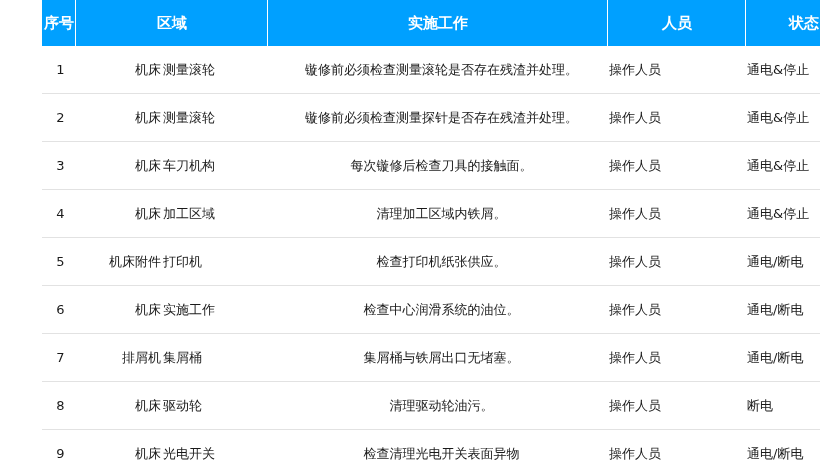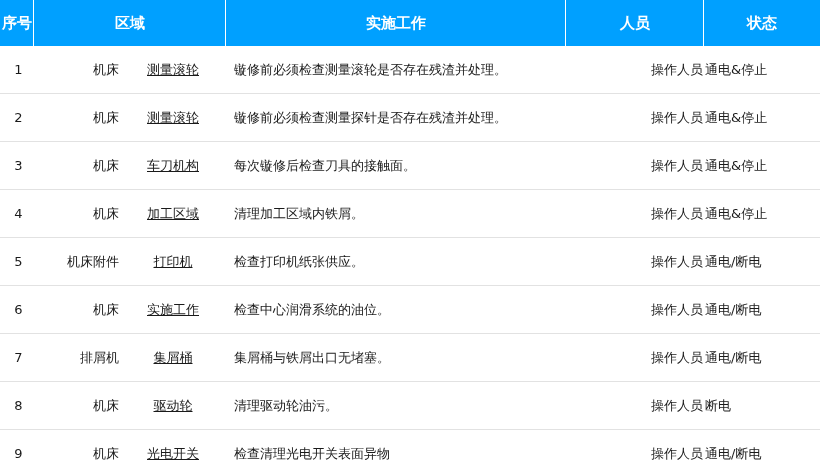--- a/index.html
+++ b/index.html
@@ -10,20 +10,21 @@
     width: 820px;
     height: 461px;
     background: #ffffff;
     font-family: "DejaVu Sans", "Liberation Sans", sans-serif;
     overflow: hidden;
   }
   #table-wrap {
     width: 820px;
     height: 461px;
     box-sizing: border-box;
+    padding-left: 42px;
   }
   table {
     width: 820px;
     border-collapse: collapse;
     table-layout: fixed;
   }
   thead th {
     background: #00a0ff;
     color: #ffffff;
     font-size: 15px;
@@ -51,31 +52,29 @@
     width: 34px;
     text-align: center;
     padding-left: 4px;
   }
   .c-area1 {
     width: 86px;
     text-align: right;
   }
   .c-area2 {
     width: 106px;
-    text-align: center;
-    text-decoration: underline;
   }
   .c-work {
     width: 340px;
-    text-align: left;
+    text-align: center;
     padding-left: 8px;
   }
   .c-person {
     width: 138px;
-    text-align: right;
+    text-align: left;
   }
   .c-status {
     width: 116px;
     text-align: left;
   }
   .h-seq { width: 34px; }
   .h-work { width: 340px; }
   .h-person { width: 138px; }
   .h-status { width: 116px; }
 </style>

